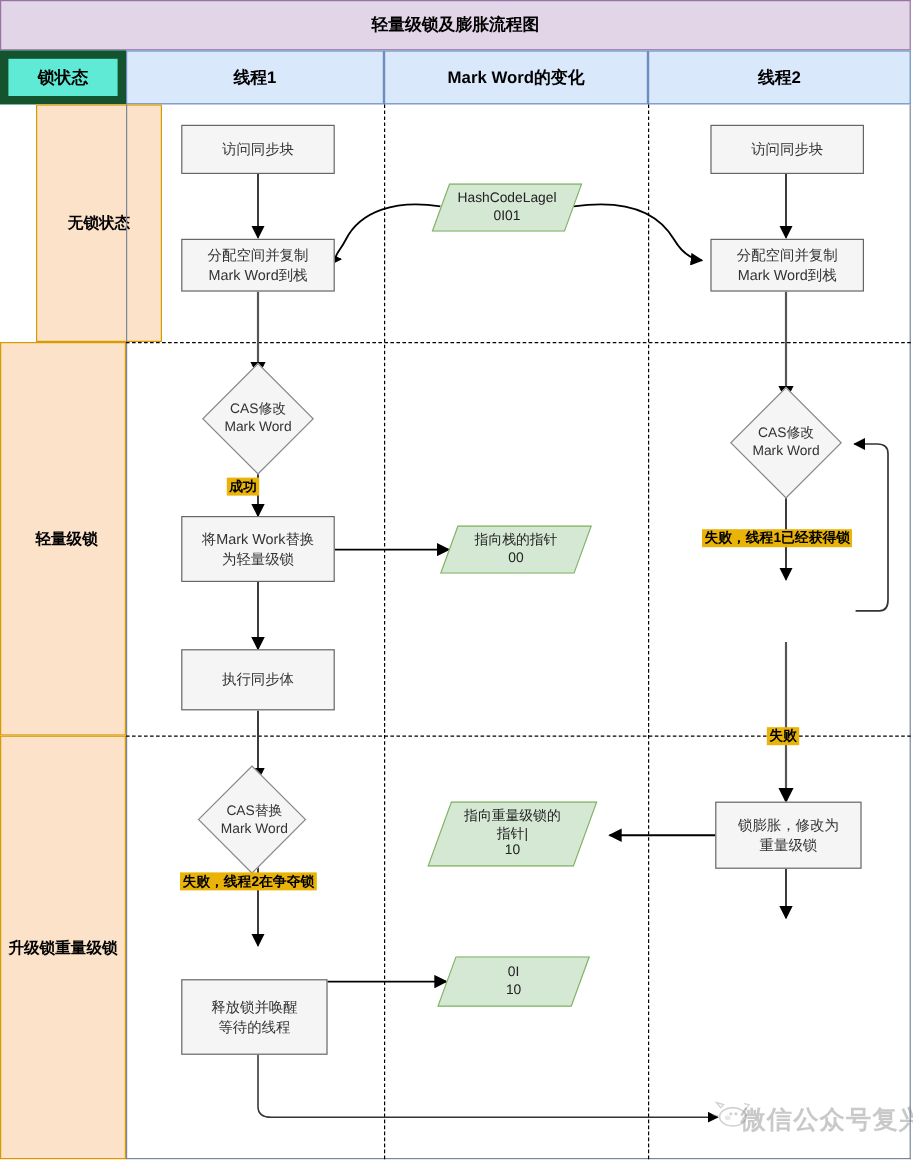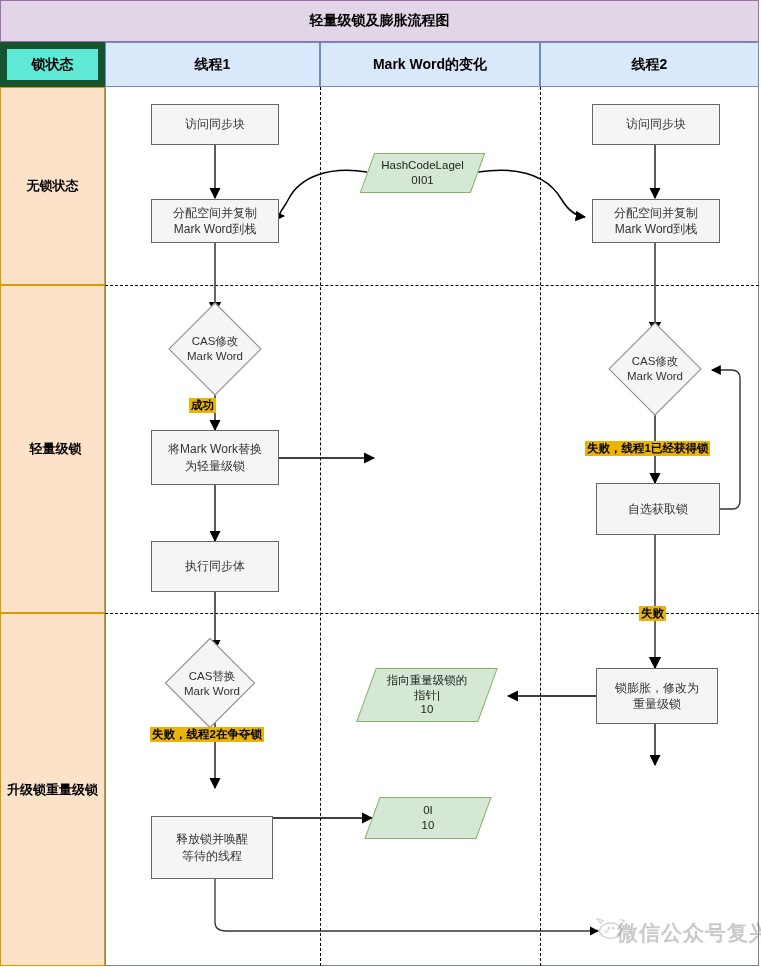--- a/index.html
+++ b/index.html
@@ -23,21 +23,21 @@
   .col-head.mw{left:320px;width:220px;background:#dae8fc;border:1px solid #6c8ebf;}
   .col-head.t2{left:540px;width:219px;background:#dae8fc;border:1px solid #6c8ebf;}
 
   
   .state-cell{
     position:absolute;left:0;width:105px;box-sizing:border-box;
     background:#fbe2c8;border:1px solid #d79b00;
     display:flex;align-items:center;justify-content:center;text-align:center;
     font-size:13px;font-weight:bold;color:#000;line-height:1.35;padding:0 6px;
   }
-  .state-cell.s1{top:87px;height:198px;}
+  .state-cell.s1{top:87px;height:198px;margin-left:30px;}
   .state-cell.s2{top:285px;height:328px;padding-left:12px;}
   .state-cell.s3{top:613px;height:353px;}
 
   
   .lane-frame{position:absolute;left:105px;top:87px;width:654px;height:879px;
               border:1px solid #7b8699;border-top:none;box-sizing:border-box;}
   .vdiv{position:absolute;width:0;border-left:1px dashed #000;}
   .hdiv{position:absolute;height:0;border-top:1px dashed #000;}
 
   
@@ -165,31 +165,34 @@
 
   <div class="node" style="left:592px;top:104px;width:128px;height:41px;">访问同步块</div>
 
   <div class="node" style="left:592px;top:199px;width:128px;height:44px;">分配空间并复制<br>Mark Word到栈</div>
 
   <div class="diamond-wrap" style="left:596px;top:333px;width:118px;height:72px;">
     <div class="diamond" style="left:26px;top:3px;width:66px;height:66px;"></div>
     <div class="diamond-text">CAS修改<br>Mark Word</div>
   </div>
 
-  <div class="node" style="left:596px;top:483px;width:124px;height:52px;">自选获取锁</div>
 
   <div class="node" style="left:596px;top:668px;width:122px;height:56px;">锁膨胀，修改为<br>重量级锁</div>
 
 
 
   <div class="pgram-wrap" style="left:367px;top:153px;width:111px;height:40px;">
     <div class="pgram" style="left:0;top:0;width:100%;height:100%;"></div>
     <div class="pgram-text">HashCodeLagel<br>0I01</div>
   </div>
 
+  <div class="pgram-wrap" style="left:374px;top:438px;width:112px;height:40px;">
+    <div class="pgram" style="left:0;top:0;width:100%;height:100%;"></div>
+    <div class="pgram-text">指向栈的指针<br>00</div>
+  </div>
 
   <div class="pgram-wrap" style="left:366px;top:668px;width:122px;height:54px;">
     <div class="pgram" style="left:0;top:0;width:100%;height:100%;"></div>
     <div class="pgram-text">指向重量级锁的<br>指针|<br>10</div>
   </div>
 
   <div class="pgram-wrap" style="left:372px;top:797px;width:112px;height:42px;">
     <div class="pgram" style="left:0;top:0;width:100%;height:100%;"></div>
     <div class="pgram-text">0I<br>10</div>
   </div>

